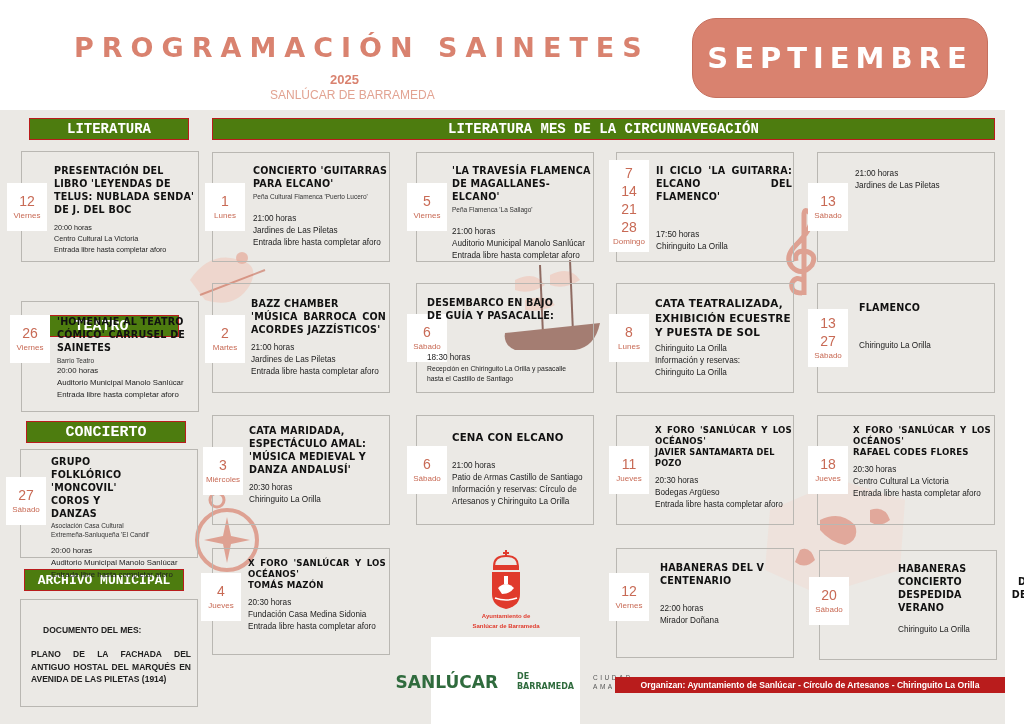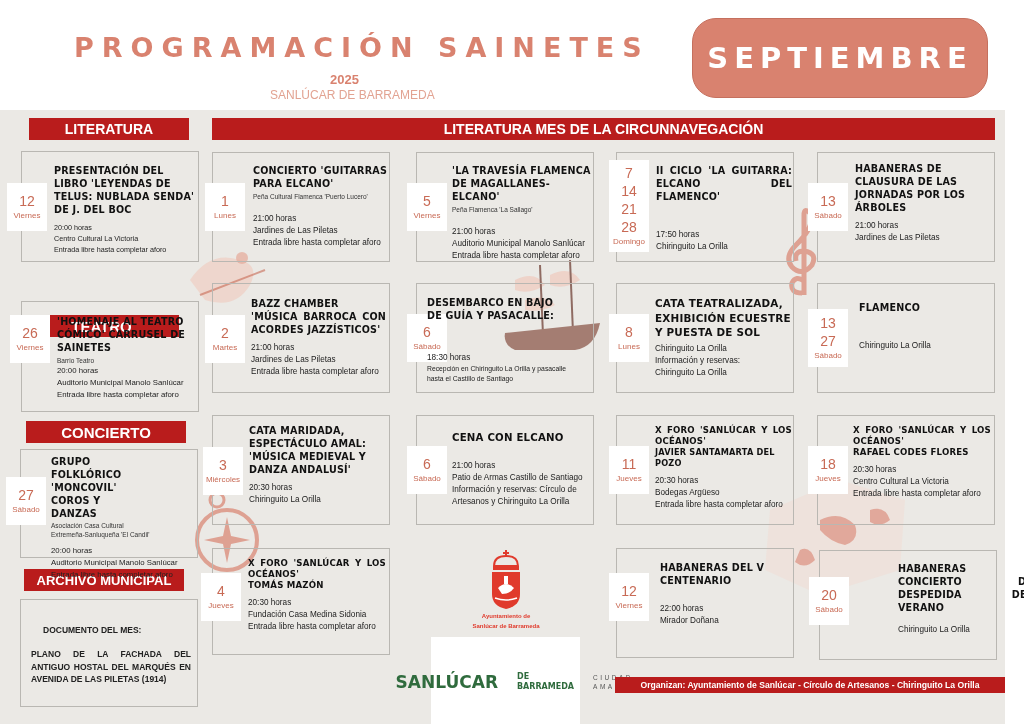--- a/index.html
+++ b/index.html
@@ -22,22 +22,22 @@
     background: #d9826f; border: 1px solid #c5705e; border-radius: 24px;
     color: #fff; font-family: "DejaVu Sans", sans-serif; font-weight: bold;
     font-size: 29px; letter-spacing: 6px; display: flex; align-items: center; justify-content: center;
   }
 
   .panel {
     position: absolute; left: 0; top: 110px; width: 1005px; height: 614px; background: #ebe9e5;
   }
 
   .section-bar {
-    position: absolute; background: #b91c1c; border: 1px solid #b91c1c; color: #fff;
-    font-family: Liberation Sans, sans-serif; font-weight: bold; font-size: 14px;
+    position: absolute; background: #4d7c0f; border: 1px solid #b91c1c; color: #fff;
+    font-family: Liberation Mono, monospace; font-weight: bold; font-size: 14px;
     display: flex; align-items: center; justify-content: center; white-space: nowrap;
   }
 
   .card {
     position: absolute; border: 1px solid #b9b7b2; background: transparent;
   }
   .date-box {
     position: absolute; background: #ffffff; color: #c86a55;
     display: flex; flex-direction: column; align-items: center; justify-content: center;
     text-align: center;
@@ -199,21 +199,20 @@
   <div class="ev-line">17:50 horas</div>
   <div class="ev-line">Chiringuito La Orilla</div>
 </div>
 
 <div class="card" style="left:817px;top:152px;width:178px;height:110px;"></div>
 <div class="date-box" style="left:808px;top:183px;width:40px;height:48px;">
   <div class="date-num">13</div>
   <div class="date-day">Sábado</div>
 </div>
 <div class="card-body" style="left:855px;top:162px;width:138px;">
-  <div class="ev-title">HABANERAS DE CLAUSURA DE LAS JORNADAS POR LOS ÁRBOLES</div>
   <div class="gap" style="height:6px;"></div>
   <div class="ev-line">21:00 horas</div>
   <div class="ev-line">Jardines de Las Piletas</div>
 </div>
 
 <div class="card" style="left:212px;top:283px;width:178px;height:110px;"></div>
 <div class="date-box" style="left:205px;top:315px;width:40px;height:48px;">
   <div class="date-num">2</div>
   <div class="date-day">Martes</div>
 </div>

